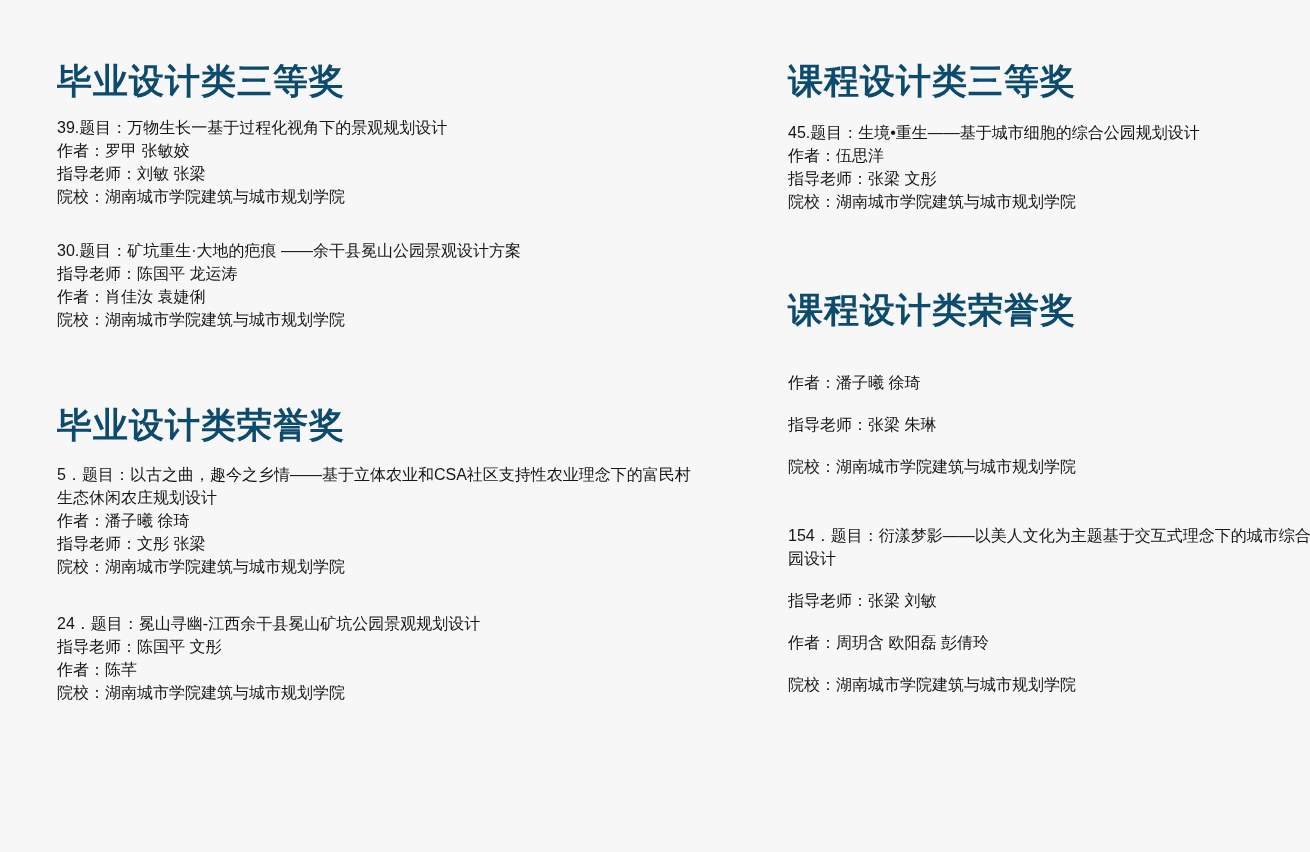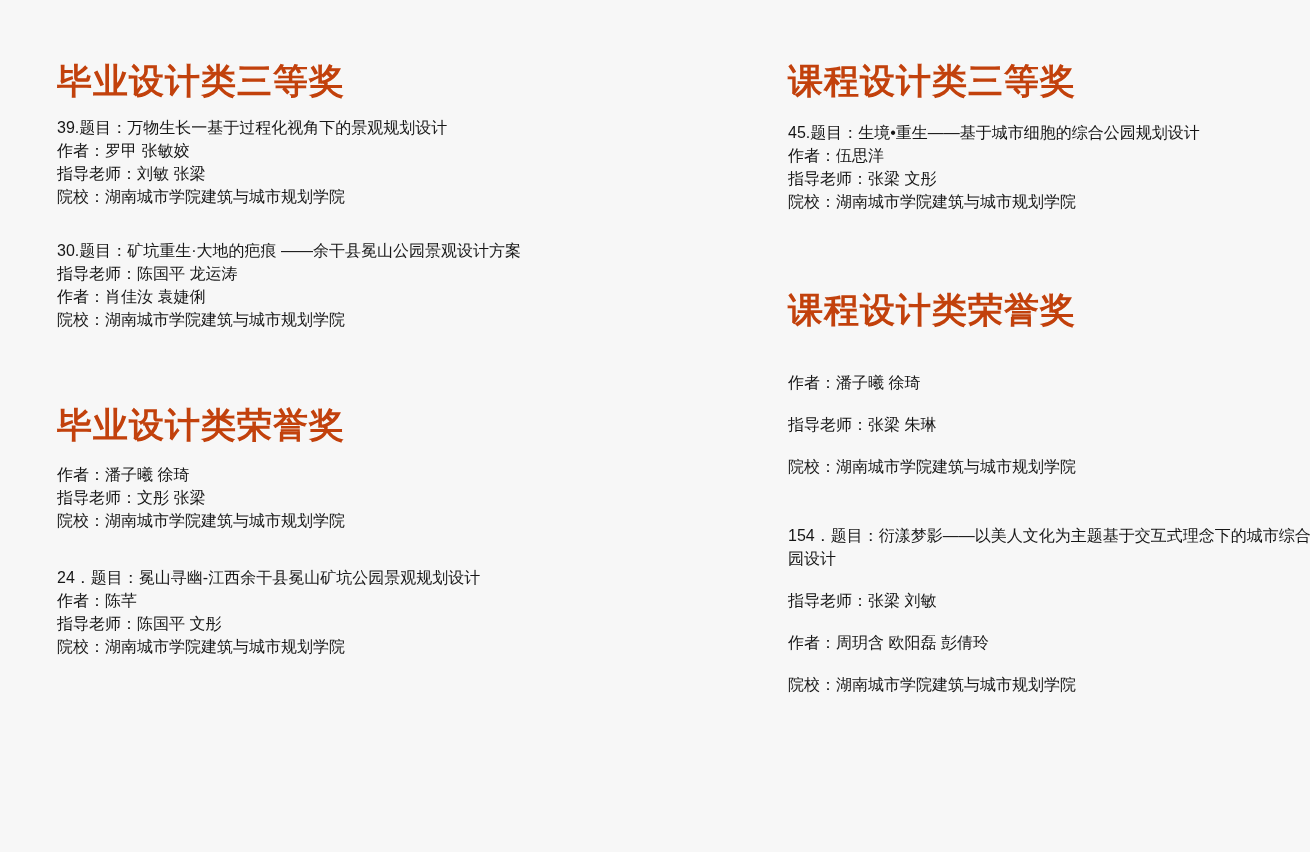--- a/index.html
+++ b/index.html
@@ -20,21 +20,21 @@
   .col { position: absolute; top: 0; }
   .col-left  { left: 57px;  width: 645px; }
   .col-right { left: 788px; width: 545px; }
 
   .section-heading {
     margin: 0;
     font-size: 35px;
     line-height: 42px;
     font-weight: 700;
     letter-spacing: 1px;
-    color: #c2410c;
+    color: #0c4a6e;
     white-space: nowrap;
   }
   .h-first { margin-top: 60px; }
   .h-left-second  { margin-top: 73px; }
   .h-right-second { margin-top: 76px; }
 
   .entry p {
     margin: 0;
     font-size: 16px;
     line-height: 23px;
@@ -69,29 +69,30 @@
     <div class="entry m-e30">
       <p>30.题目：矿坑重生·大地的疤痕 ——余干县冕山公园景观设计方案</p>
       <p>指导老师：陈国平 龙运涛</p>
       <p>作者：肖佳汝 袁婕俐</p>
       <p>院校：湖南城市学院建筑与城市规划学院</p>
     </div>
 
     <h2 class="section-heading h-left-second">毕业设计类荣誉奖</h2>
 
     <div class="entry m-e5">
+      <p>5．题目：以古之曲，趣今之乡情——基于立体农业和CSA社区支持性农业理念下的富民村生态休闲农庄规划设计</p>
       <p>作者：潘子曦 徐琦</p>
       <p>指导老师：文彤 张梁</p>
       <p>院校：湖南城市学院建筑与城市规划学院</p>
     </div>
 
     <div class="entry m-e24">
       <p>24．题目：冕山寻幽-江西余干县冕山矿坑公园景观规划设计</p>
+      <p>指导老师：陈国平 文彤</p>
       <p>作者：陈芊</p>
-      <p>指导老师：陈国平 文彤</p>
       <p>院校：湖南城市学院建筑与城市规划学院</p>
     </div>
 
   </div>
 
   <div class="col col-right">
 
     <h2 class="section-heading h-first">课程设计类三等奖</h2>
 
     <div class="entry m-e45">

